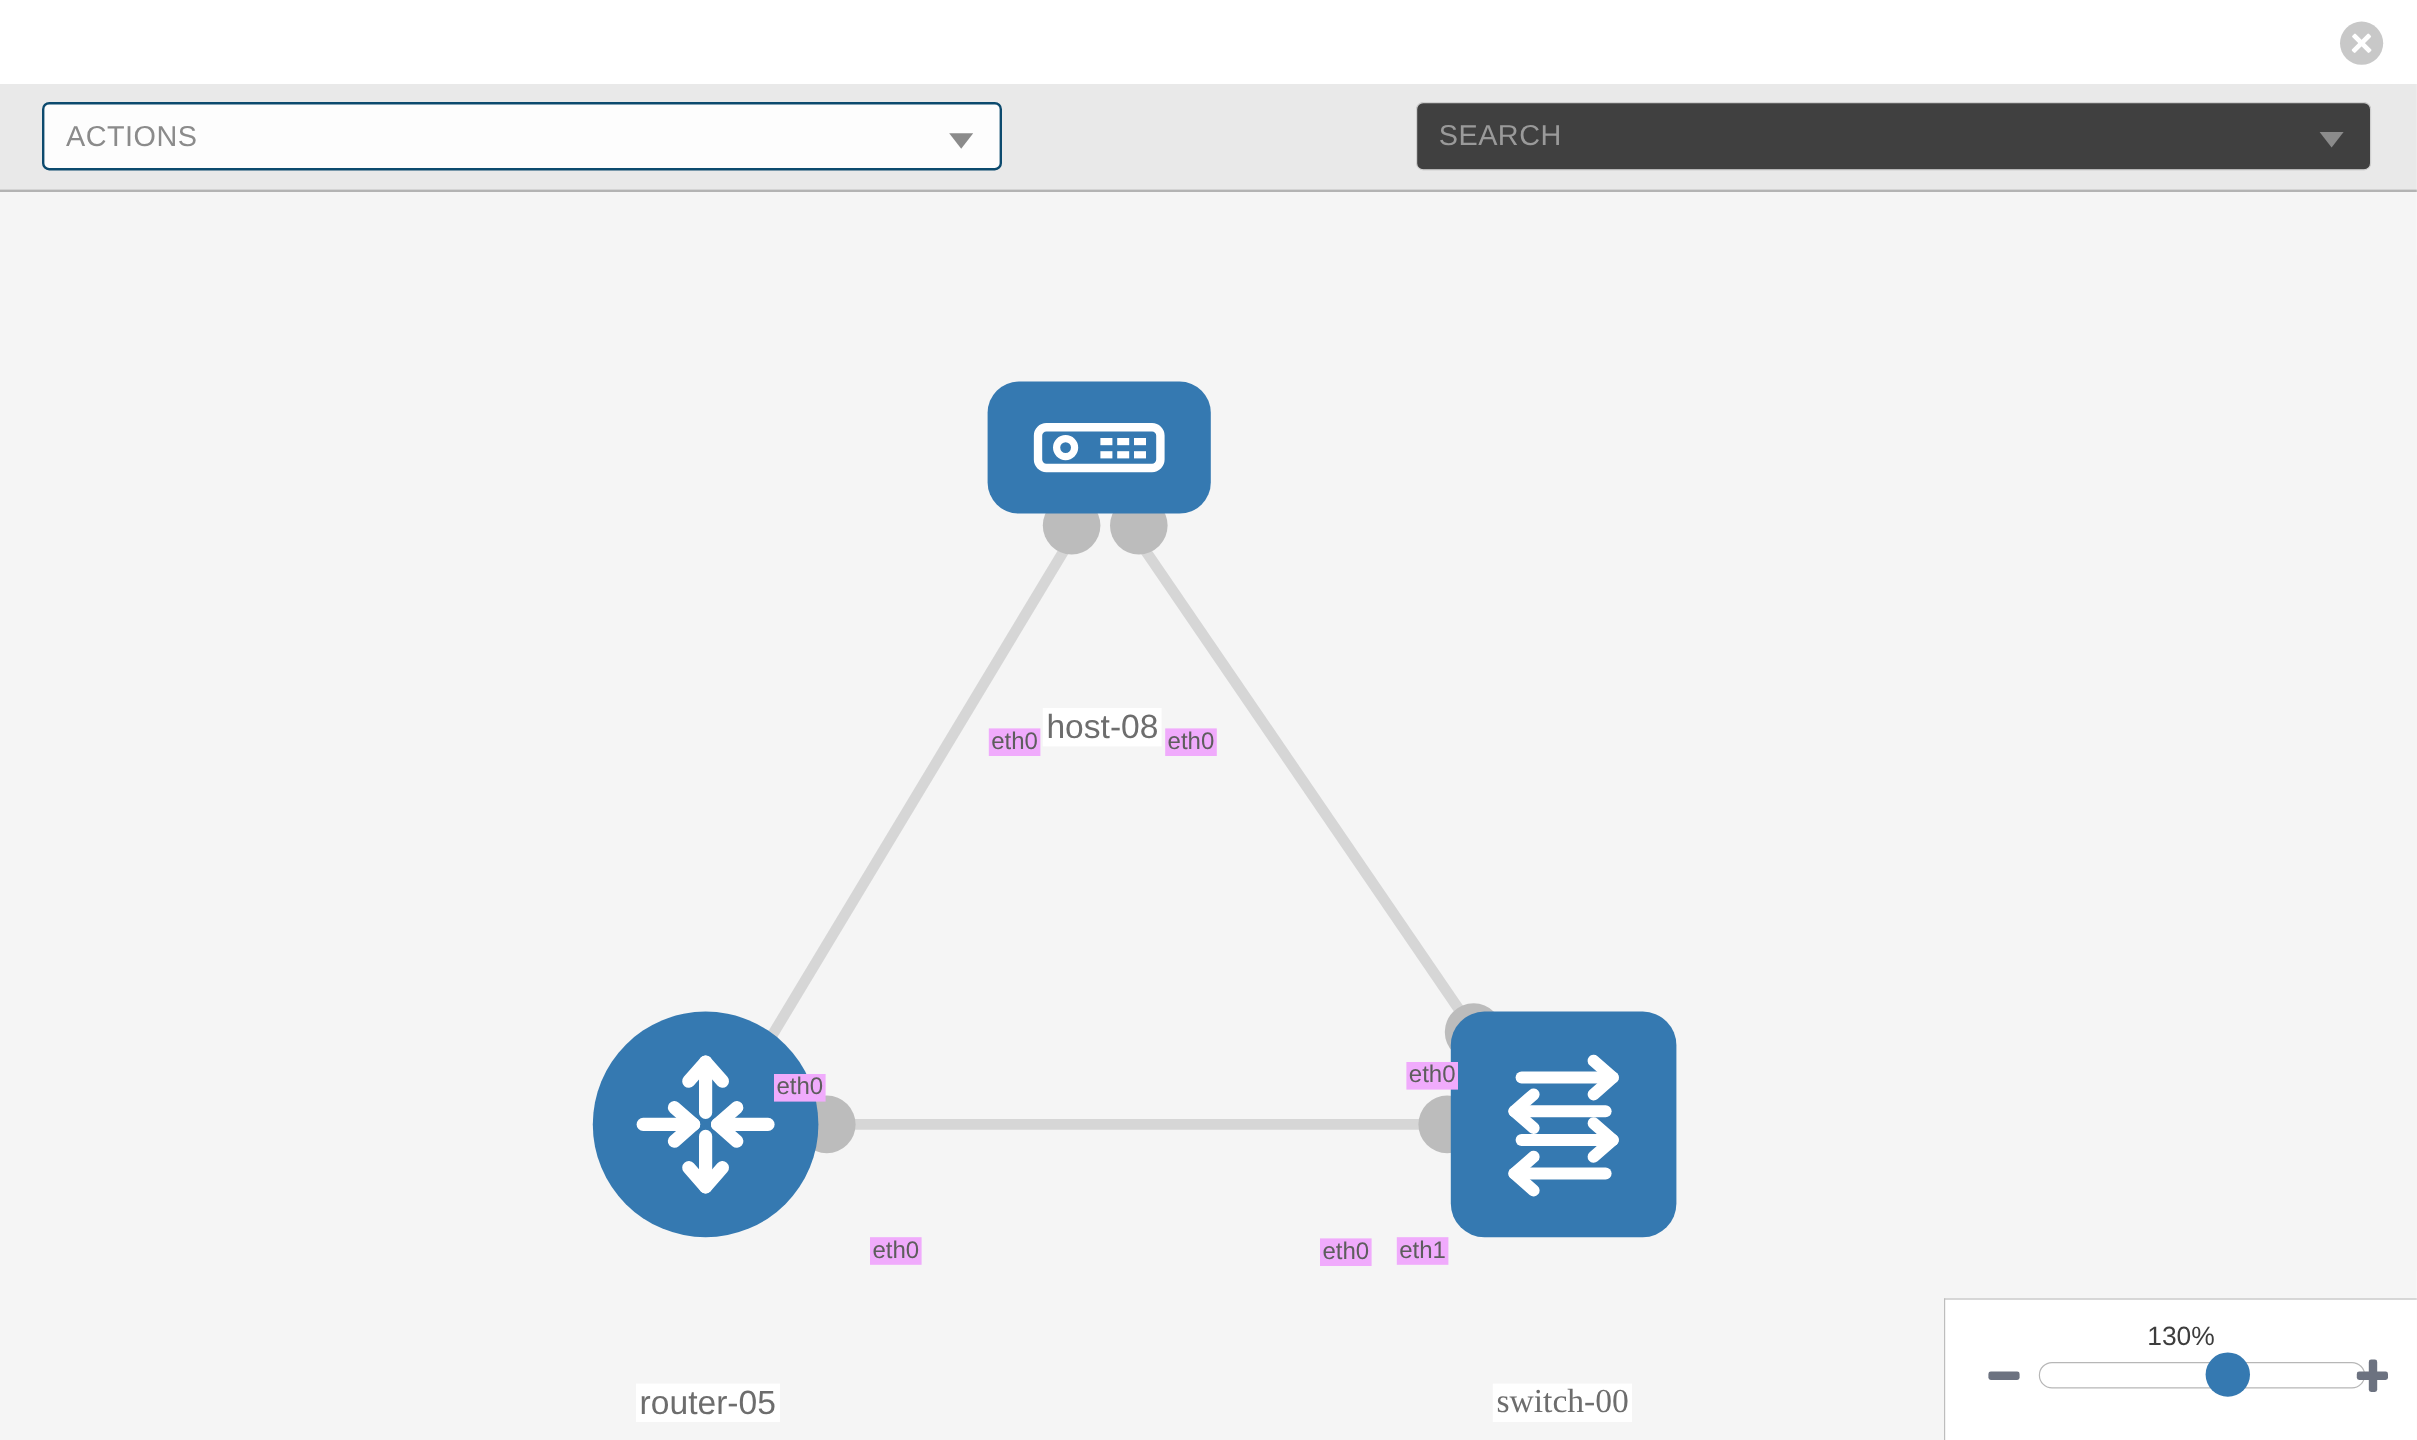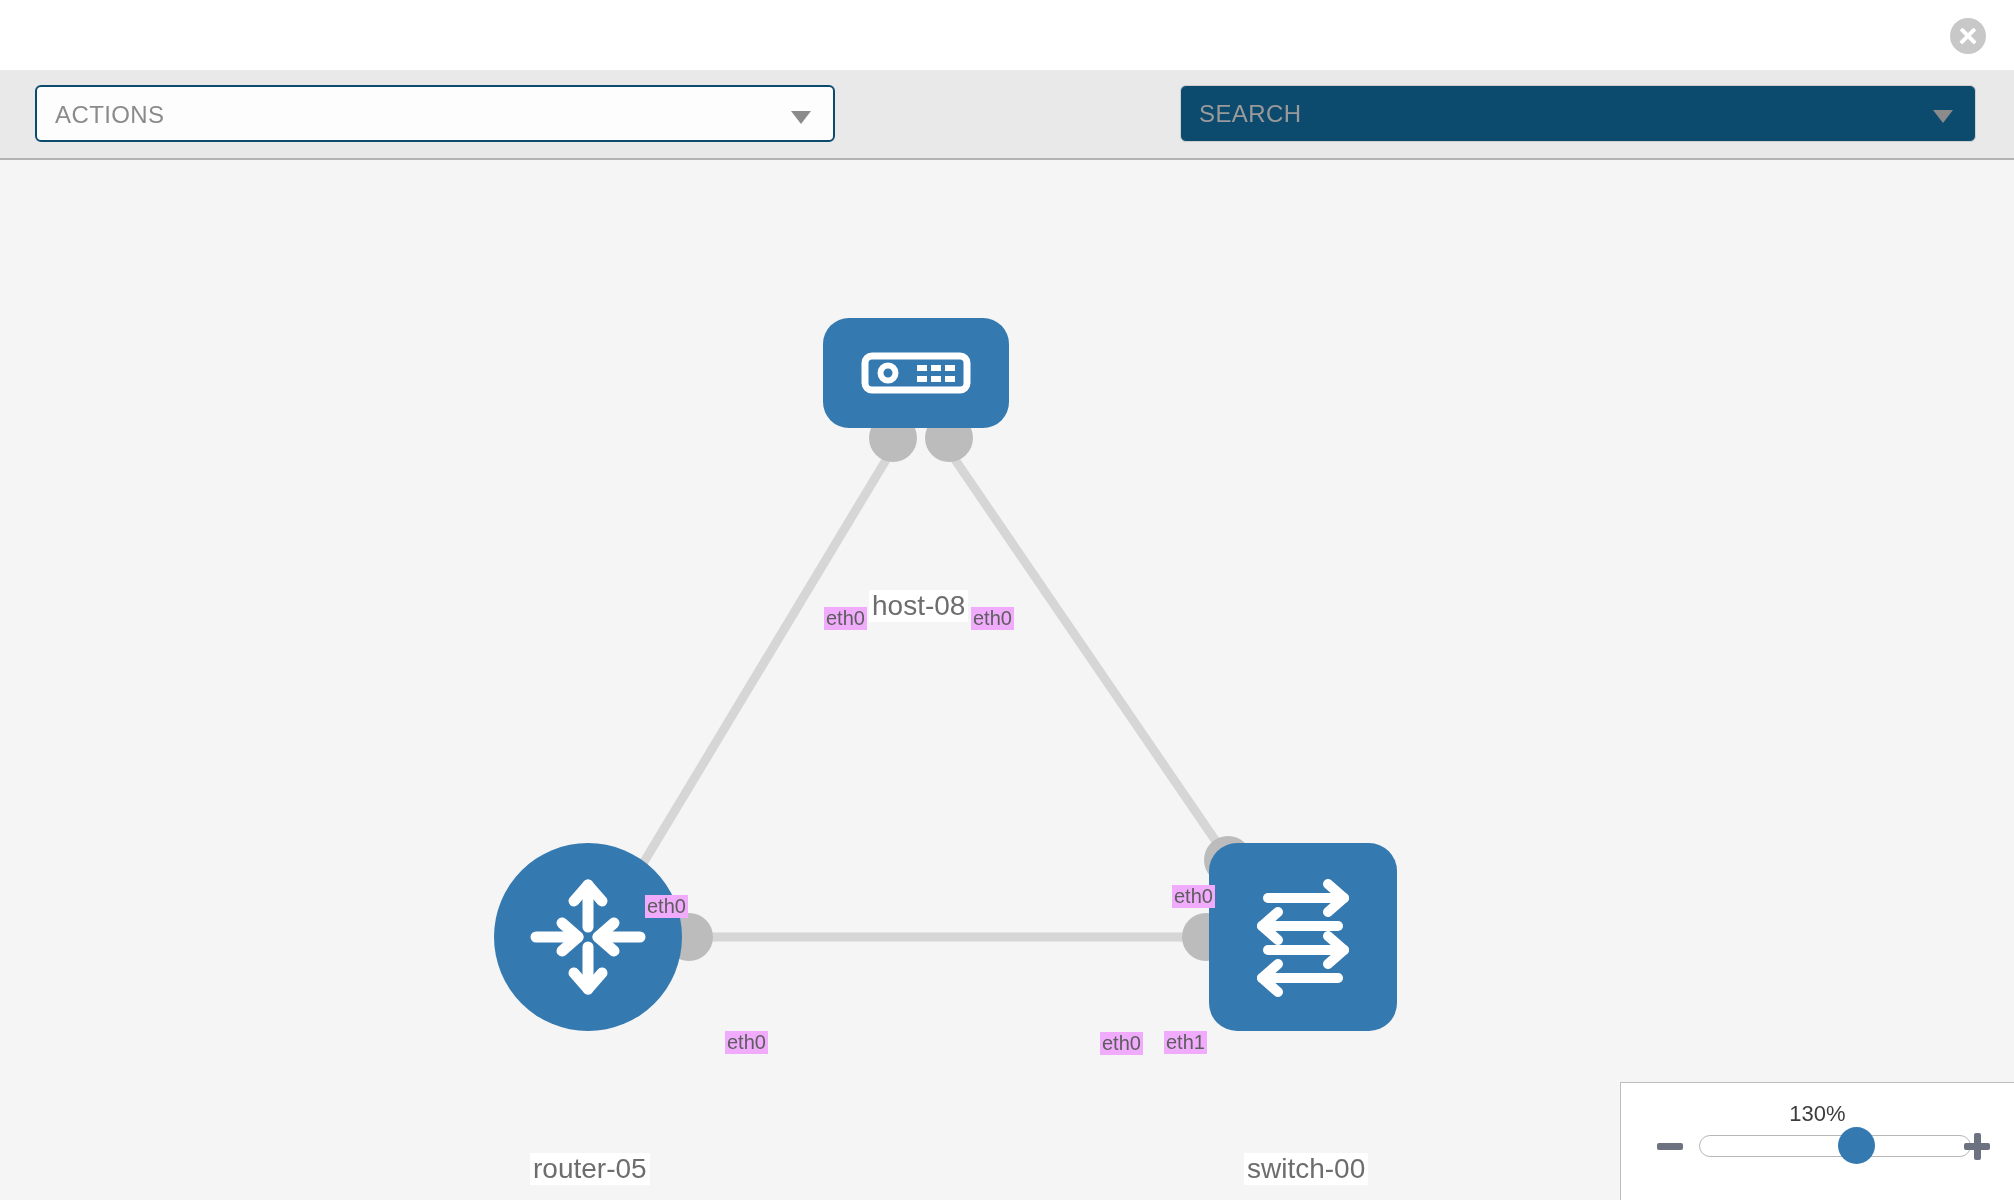--- a/index.html
+++ b/index.html
@@ -104,21 +104,21 @@
   }
   .wrench-icon { left: 1042px; }
   .key-icon    { left: 1110px; }
 
   .search-box {
     position: absolute;
     left: 1180px;
     top: 15px;
     width: 796px;
     height: 57px;
-    background: #0c4a6e;
+    background: #404040;
     border: 1px solid #cfcfcf;
     border-radius: 6px;
     box-sizing: border-box;
     cursor: text;
   }
   .search-box .label {
     position: absolute;
     left: 18px;
     top: 14px;
     font-size: 24px;
@@ -171,21 +171,21 @@
     position: absolute;
     font-size: 28px;
     color: #6d6d6d;
     background: #ffffff;
     padding: 0 3px;
     white-space: nowrap;
     z-index: 6;
   }
   .label-host   { left: 869px; top: 430px; }
   .label-router { left: 530px; top: 993px; }
-  .label-switch { left: 1244px; top: 993px; }
+  .label-switch { left: 1244px; top: 993px; font-family: Liberation Serif, serif; }
 
   .if-label {
     position: absolute;
     font-size: 20px;
     color: #5d5d5d;
     background: #f0abfc;
     padding: 0 2px;
     white-space: nowrap;
     z-index: 5;
   }

